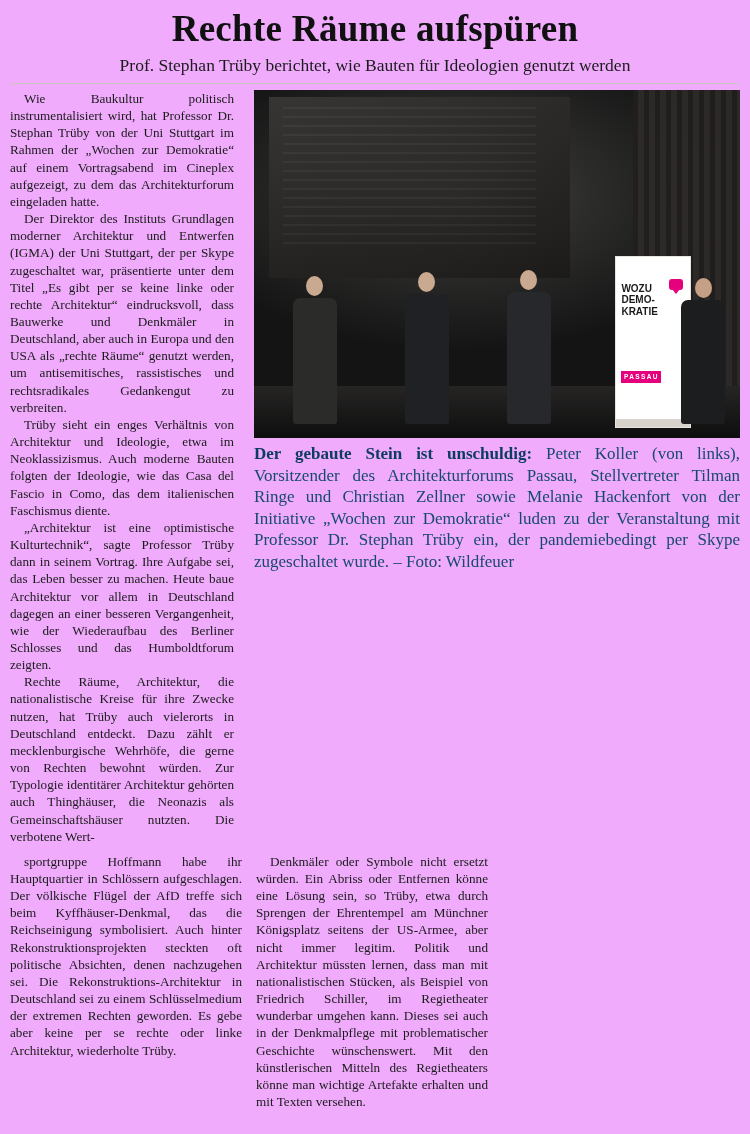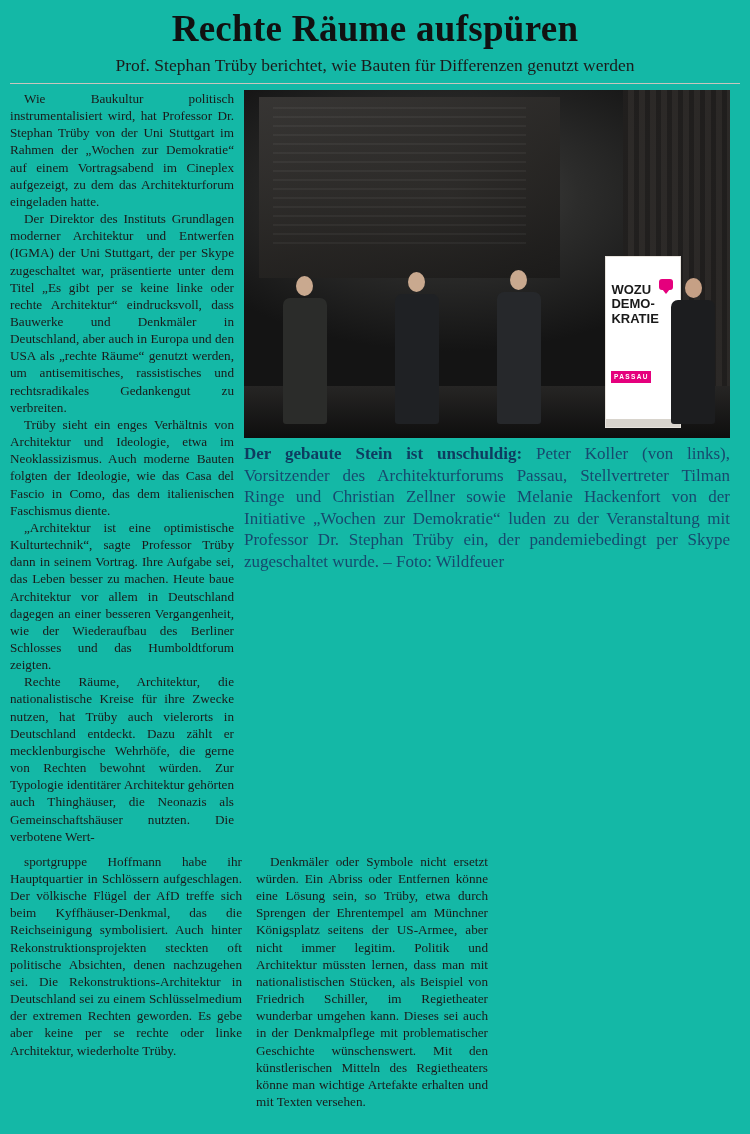--- a/index.html
+++ b/index.html
@@ -11,21 +11,21 @@
     width: 750px;
     height: 1134px;
     overflow: hidden;
     font-family: "Liberation Serif", serif;
     color: #1a1a1a;
     position: relative;
   }
   .page {
     width: 750px;
     height: 1134px;
-    background: #14b8a6;
+    background: #f0abfc;
     position: relative;
     box-sizing: border-box;
     padding: 6px 10px 4px 10px;
   }
   
   .headline {
     text-align: center;
     font-family: "Liberation Serif", serif;
     font-weight: bold;
     font-size: 37px;
@@ -47,20 +47,21 @@
     height: 1px;
     background: #c9c5bd;
     margin: 0 0 6px 0;
   }
 
   
   .top-section {
     display: flex;
     gap: 10px;
     align-items: flex-start;
+    justify-content: space-between;
   }
   .col {
     font-size: 13.2px;
     line-height: 1.30;
     text-align: justify;
     text-justify: inter-word;
     hyphens: auto;
     -webkit-hyphens: auto;
   }
   .col p {
@@ -169,21 +170,21 @@
     right: 10%;
     bottom: 3%;
     width: 74px;
     height: 170px;
     background: #ffffff;
     border: 1px solid #e7e3dd;
   }
   .banner .b-top {
     padding: 26px 7px 0 5px;
     font-family: "Liberation Sans", sans-serif;
-    font-size: 13px;
+    font-size: 10px;
     font-weight: bold;
     line-height: 1.15;
     color: #1a1a1a;
     text-transform: uppercase;
   }
   .banner .b-bubble {
     position: absolute;
     right: 7px;
     top: 22px;
     width: 14px;
@@ -248,21 +249,21 @@
     width: 232px;
     flex: 0 0 232px;
   }
 </style>
 </head>
 <body>
 
 <div class="page">
 
   <h1 class="headline">Rechte Räume aufspüren</h1>
-  <div class="subhead">Prof. Stephan Trüby berichtet, wie Bauten für Differenzen genutzt werden</div>
+  <div class="subhead">Prof. Stephan Trüby berichtet, wie Bauten für Ideologien genutzt werden</div>
   <div class="rule"></div>
 
   <div class="top-section">
 
     <div class="col left-col">
       <p>Wie Baukultur politisch instrumentalisiert wird, hat Professor Dr. Stephan Trüby von der Uni Stuttgart im Rahmen der „Wochen zur Demokratie“ auf einem Vortragsabend im Cineplex aufgezeigt, zu dem das Architekturforum eingeladen hatte.</p>
       <p>Der Direktor des Instituts Grundlagen moderner Architektur und Entwerfen (IGMA) der Uni Stuttgart, der per Skype zugeschaltet war, präsentierte unter dem Titel „Es gibt per se keine linke oder rechte Architektur“ eindrucksvoll, dass Bauwerke und Denkmäler in Deutschland, aber auch in Europa und den USA als „rechte Räume“ genutzt werden, um antisemitisches, rassistisches und rechtsradikales Gedankengut zu verbreiten.</p>
       <p>Trüby sieht ein enges Verhältnis von Architektur und Ideologie, etwa im Neoklassizismus. Auch moderne Bauten folgten der Ideologie, wie das Casa del Fascio in Como, das dem italienischen Faschismus diente.</p>
       <p>„Architektur ist eine optimistische Kulturtechnik“, sagte Professor Trüby dann in seinem Vortrag. Ihre Aufgabe sei, das Leben besser zu machen. Heute baue Architektur vor allem in Deutschland dagegen an einer besseren Vergangenheit, wie der Wiederaufbau des Berliner Schlosses und das Humboldtforum zeigten.</p>
       <p>Rechte Räume, Architektur, die nationalistische Kreise für ihre Zwecke nutzen, hat Trüby auch vielerorts in Deutschland entdeckt. Dazu zählt er mecklenburgische Wehrhöfe, die gerne von Rechten bewohnt würden. Zur Typologie identitärer Architektur gehörten auch Thinghäuser, die Neonazis als Gemeinschaftshäuser nutzten. Die verbotene Wert-</p>

